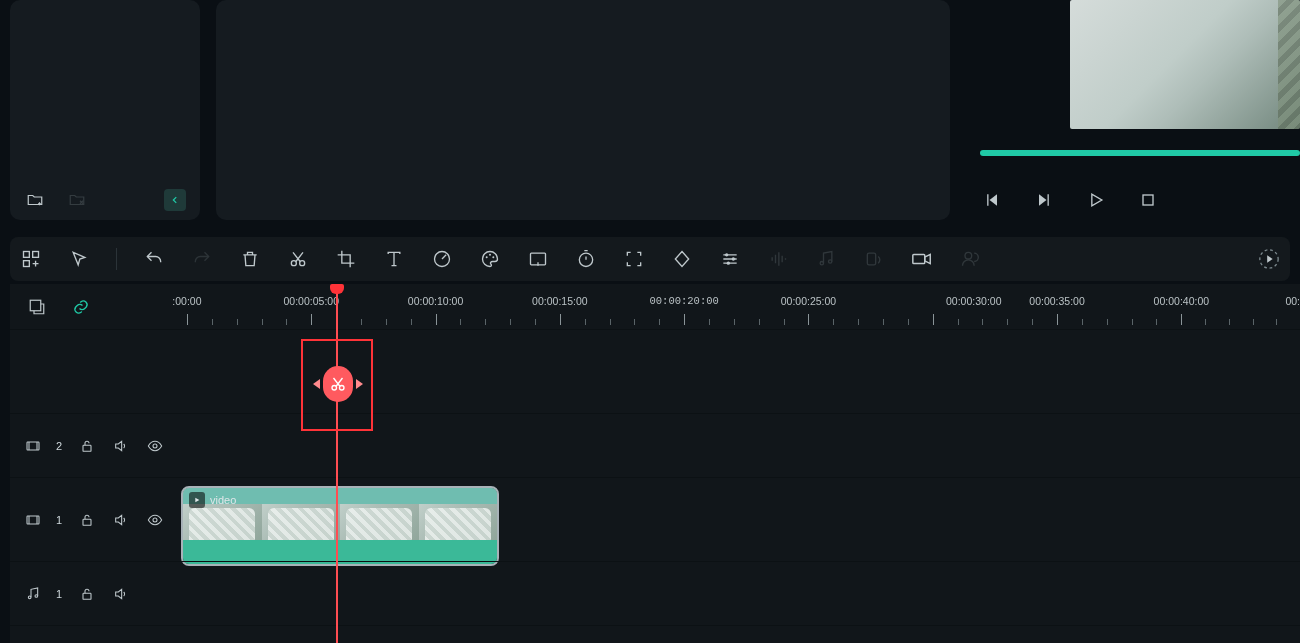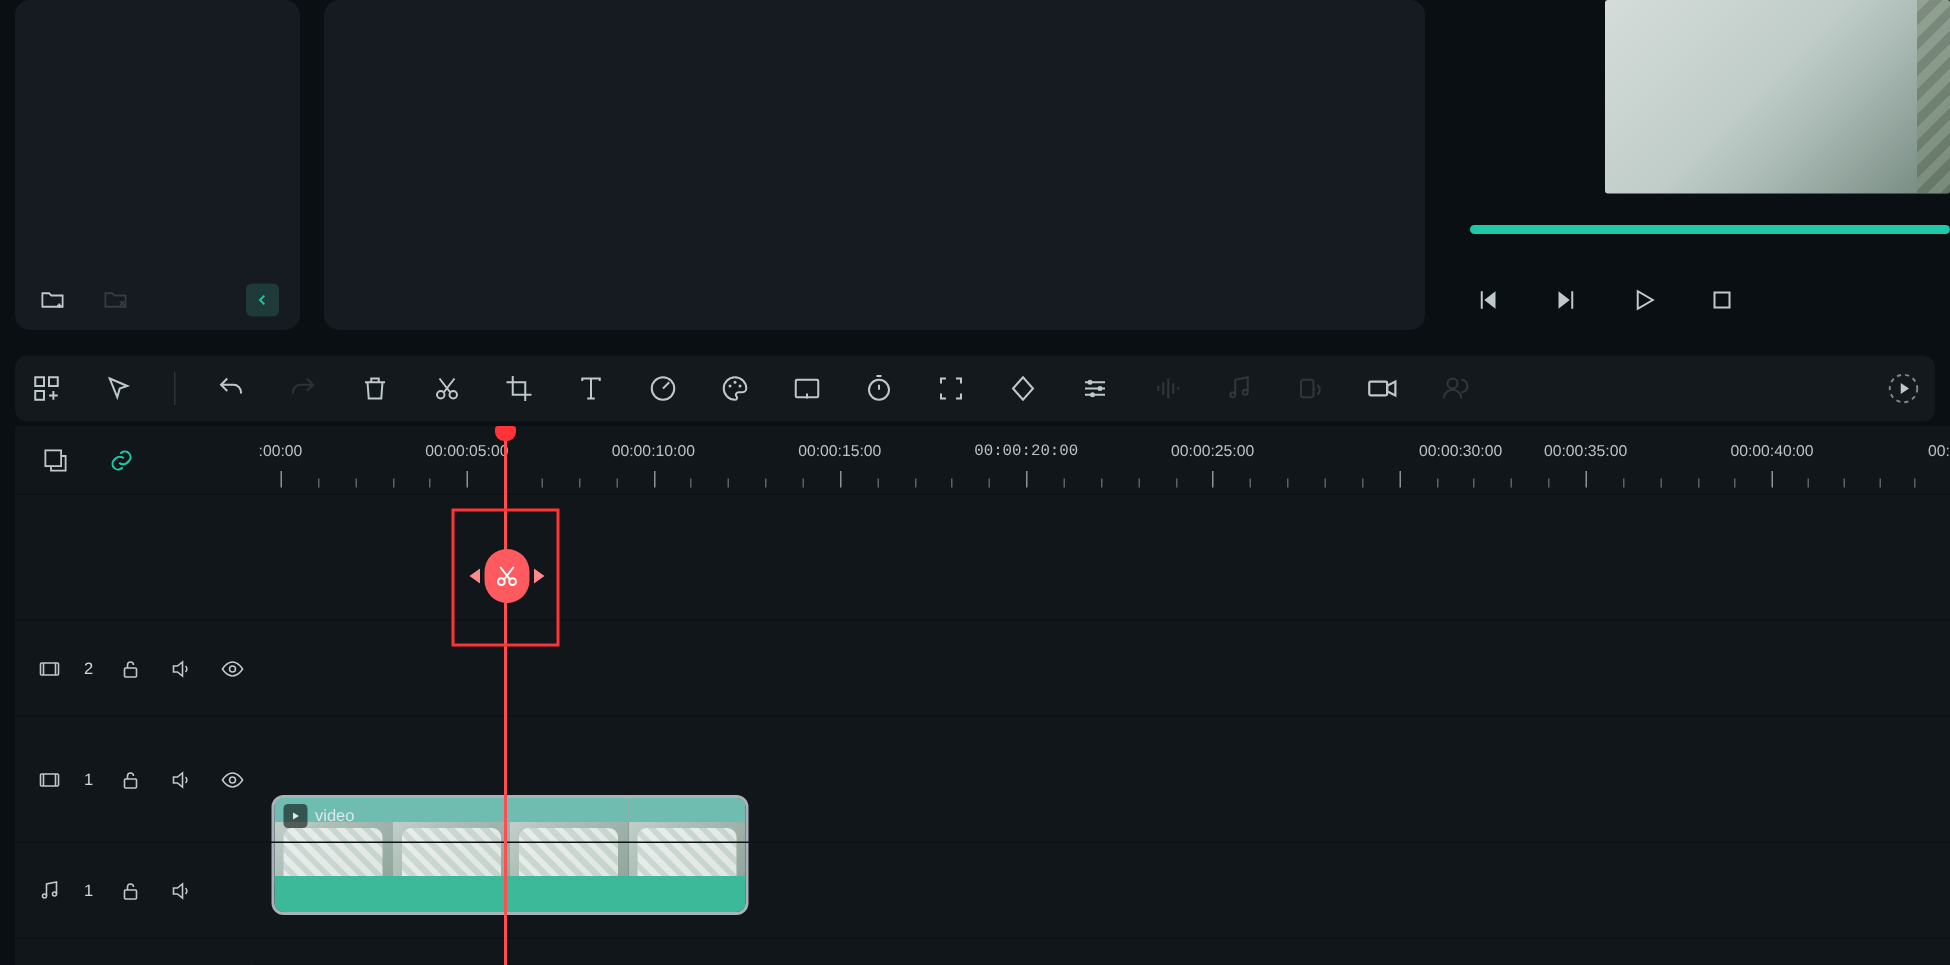--- a/index.html
+++ b/index.html
@@ -45,21 +45,21 @@
   .playhead{position:absolute;top:0;left:326px;width:2px;height:643px;background:#ff4d52;z-index:40;}
   .playhead-knob{position:absolute;top:0;left:-6px;width:14px;height:10px;background:#ff3338;border-radius:2px 2px 6px 6px;}
   
   .cut-box{position:absolute;left:291px;top:55px;width:72px;height:92px;border:2.5px solid #ff3338;z-index:50;pointer-events:none;}
   .cut-handle{position:absolute;left:301px;top:82px;width:54px;height:36px;z-index:55;display:flex;align-items:center;justify-content:center;pointer-events:auto;cursor:pointer;}
   .cut-handle-bg{position:absolute;left:12px;top:0;width:30px;height:36px;background:#ff5a5f;border-radius:15px;}
   .cut-arrow{position:absolute;width:0;height:0;border-top:5px solid transparent;border-bottom:5px solid transparent;}
   .cut-arrow.left{left:2px;top:13px;border-right:7px solid #ff8a8d;}
   .cut-arrow.right{right:2px;top:13px;border-left:7px solid #ff8a8d;}
   
-  .clip{position:absolute;left:11px;top:8px;width:318px;height:80px;border:2px solid #a8b2b8;border-radius:8px;background:#2a3236;overflow:hidden;cursor:pointer;margin-top:44px;}
+  .clip{position:absolute;left:11px;top:8px;width:318px;height:80px;border:2px solid #a8b2b8;border-radius:8px;background:#2a3236;overflow:hidden;cursor:pointer;}
   .clip-audio{position:absolute;left:0;bottom:0;width:100%;height:24px;background:#3bb998;}
   .clip-thumbs{position:absolute;left:0;top:0;width:100%;height:56px;display:flex;}
   .thumb{flex:1;background:linear-gradient(135deg,#c9d6d1 0%,#aebfb8 40%,#8fa59a 100%);position:relative;overflow:hidden;}
   .thumb::before{content:"";position:absolute;left:8%;top:35%;width:84%;height:60%;background:repeating-linear-gradient(45deg,#f2f6f4 0 4px,#d3ddd8 4px 8px);border-radius:6px 6px 0 0;opacity:.8;}
   .thumb::after{content:"";position:absolute;left:0;top:0;width:100%;height:28%;background:#6fbdb0;}
   .clip-label{position:absolute;left:6px;top:4px;display:flex;align-items:center;gap:5px;z-index:5;}
   .clip-label span{font-size:11px;color:#dfe6e9;position:relative;}
   .play-chip{width:16px;height:16px;background:rgba(0,0,0,.55);border-radius:3px;display:flex;align-items:center;justify-content:center;}
 </style>
 </head>

